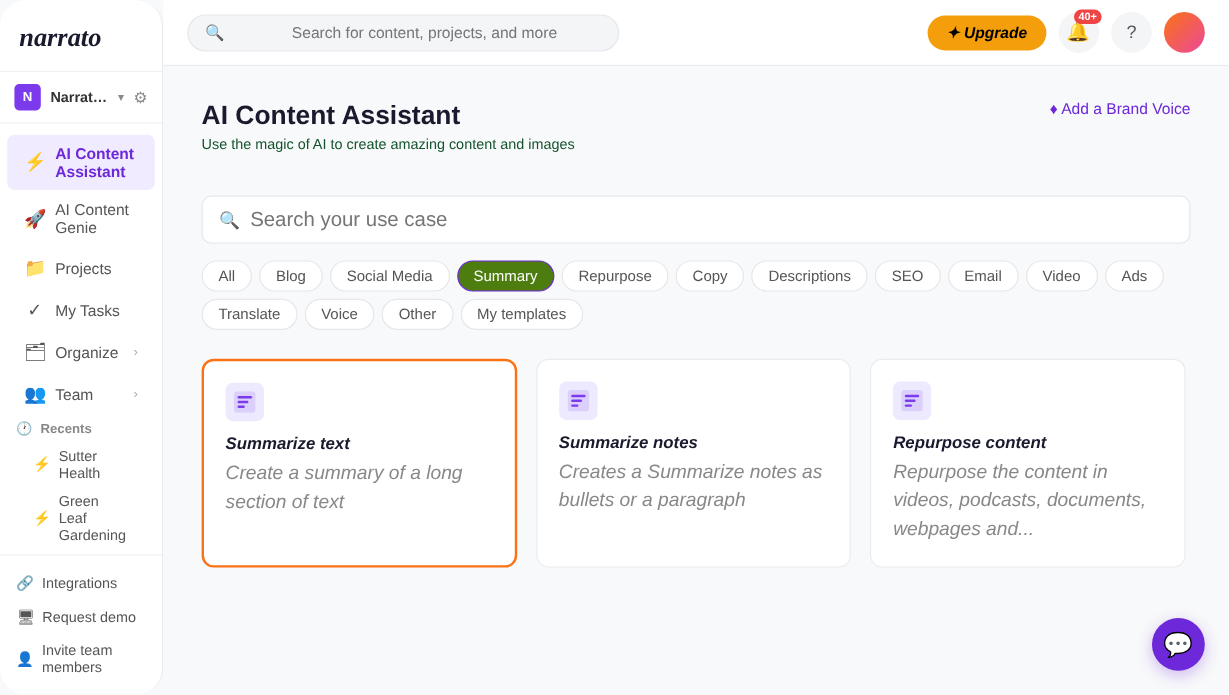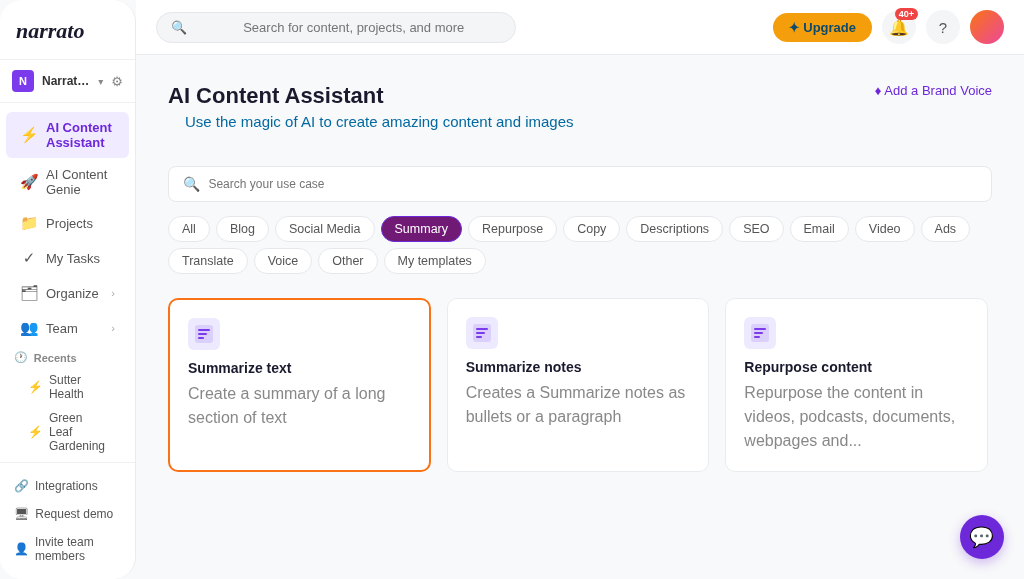--- a/index.html
+++ b/index.html
@@ -72,55 +72,55 @@
       display: flex; align-items: center; padding: 10px 20px; gap: 12px;
     }
     .search-box {
       flex: 1; max-width: 360px; display: flex; align-items: center; gap: 8px;
       background: #f4f5f7; border: 1px solid #e5e7eb; border-radius: 20px; padding: 7px 14px;
     }
     .search-icon { color: #aaa; font-size: 13px; }
     .search-input { border: none; background: transparent; outline: none; font-size: 13px; color: #555; width: 100%; margin-left: 48px; }
     .top-bar-right { display: flex; align-items: center; gap: 10px; margin-left: auto; }
     .upgrade-btn {
-      background: #f59e0b; color: #0c4a6e; border: none; border-radius: 20px;
+      background: #f59e0b; color: #000000; border: none; border-radius: 20px;
       padding: 7px 16px; font-size: 13px; font-weight: 600; cursor: pointer;
-      display: flex; align-items: center; gap: 5px;
+      display: flex; align-items: center; gap: 5px; font-style: italic;
     }
     .notif-btn { position: relative; background: #f4f5f7; border: none; border-radius: 50%; width: 34px; height: 34px; cursor: pointer; display: flex; align-items: center; justify-content: center; font-size: 16px; color: #555; }
     .notif-badge { position: absolute; top: -2px; right: -2px; background: #ef4444; color: #fff; font-size: 9px; font-weight: 700; border-radius: 10px; padding: 1px 4px; }
     .help-btn { background: #f4f5f7; border: none; border-radius: 50%; width: 34px; height: 34px; cursor: pointer; display: flex; align-items: center; justify-content: center; font-size: 15px; color: #555; }
     .avatar { width: 34px; height: 34px; border-radius: 50%; background: linear-gradient(135deg, #f97316, #ec4899); cursor: pointer; }
 
     
     .content { flex: 1; overflow-y: auto; padding: 28px 32px; }
     .page-title { font-size: 22px; font-weight: 700; color: #1a1a2e; margin-bottom: 4px; }
-    .page-subtitle { font-size: 15px; color: #0369a1; margin-bottom: 20px; margin-left: 17px; }
+    .page-subtitle { font-size: 12px; color: #14532d; margin-bottom: 20px; }
     .brand-voice-link { color: #6d28d9; font-size: 13px; cursor: pointer; display: flex; align-items: center; gap: 4px; }
 
     .page-header-row { display: flex; align-items: flex-start; justify-content: space-between; margin-bottom: 16px; }
 
     
     .use-case-search {
       display: flex; align-items: center; gap: 8px;
       border: 1px solid #e5e7eb; border-radius: 8px; padding: 9px 14px;
       background: #fff; margin-bottom: 14px;
     }
-    .use-case-search input { border: none; outline: none; font-size: 12px; color: #737373; width: 100%; background: transparent; }
+    .use-case-search input { border: none; outline: none; font-size: 17px; color: #737373; width: 100%; background: transparent; }
 
     
     .filter-tabs { display: flex; flex-wrap: wrap; gap: 6px; margin-bottom: 24px; }
     .filter-tab {
       border: 1px solid #e5e7eb; border-radius: 20px; padding: 5px 13px;
       font-size: 12.5px; color: #555; cursor: pointer; background: #fff;
     }
-    .filter-tab.active { background: #701a75; color: #fff; border-color: #6d28d9; }
-
-    
-    .cards-grid { display: grid; grid-template-columns: repeat(3, 1fr); gap: 16px; max-width: 820px; }
+    .filter-tab.active { background: #4d7c0f; color: #fff; border-color: #6d28d9; }
+
+    
+    .cards-grid { display: grid; grid-template-columns: repeat(3, 1fr); gap: 16px; max-width: 820px; font-style: italic; }
     .card {
       background: #fff; border: 1.5px solid #e9ecef; border-radius: 10px;
       padding: 18px; cursor: pointer; transition: border-color 0.15s;
     }
     .card.selected { border: 2.5px solid #f97316; background: #fff; }
     .card-icon-box {
       width: 32px; height: 32px; background: #ede9fe; border-radius: 6px;
       display: flex; align-items: center; justify-content: center; margin-bottom: 10px;
     }
     .card-icon-box svg { width: 18px; height: 18px; }

